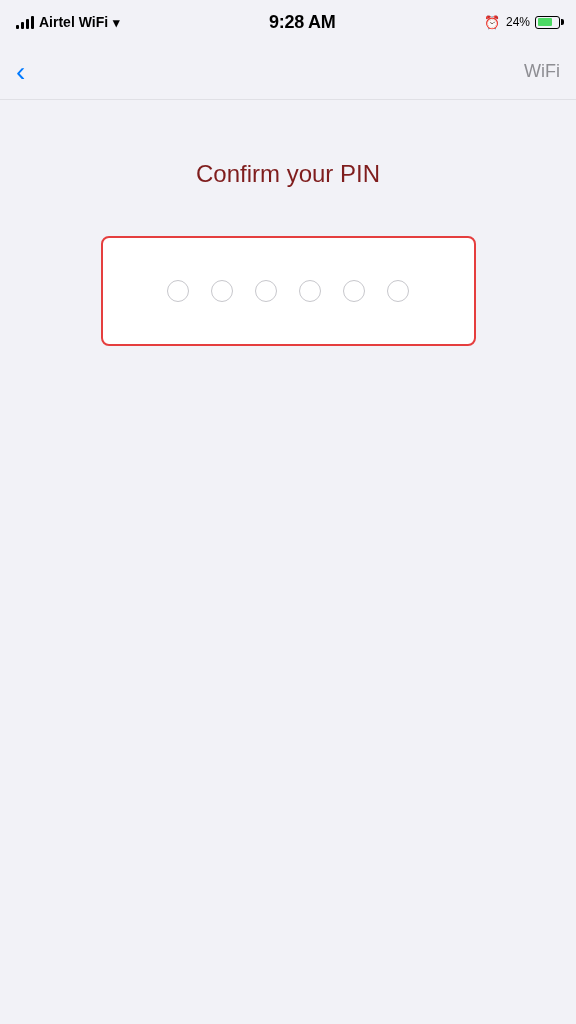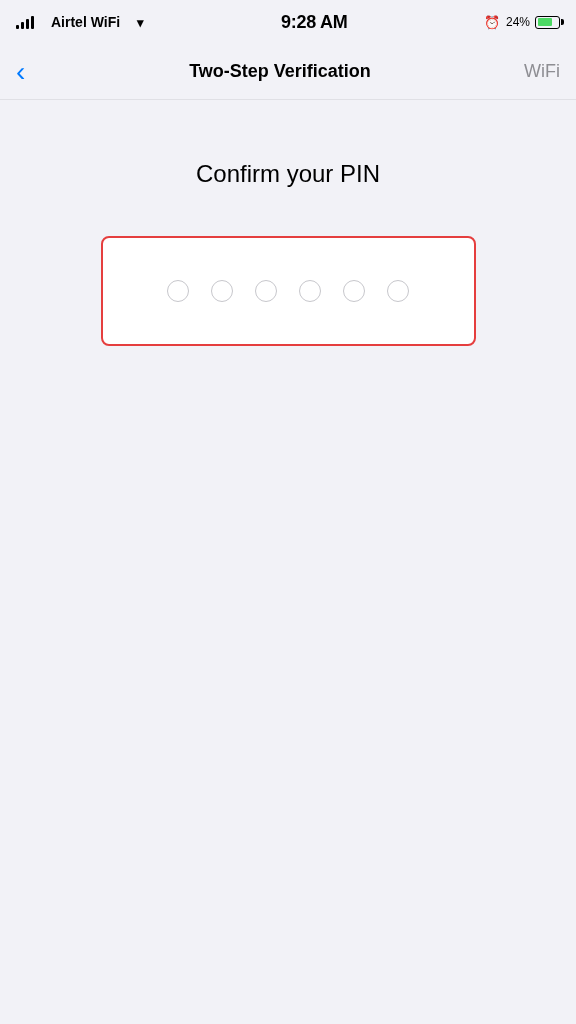--- a/index.html
+++ b/index.html
@@ -24,21 +24,21 @@
       background: #f2f2f7;
       display: flex;
       align-items: center;
       justify-content: space-between;
       padding: 0 16px;
     }
 
     .status-left {
       display: flex;
       align-items: center;
-      gap: 17px;
+      gap: 5px;
       font-size: 14px;
       font-weight: 600;
     }
 
     .signal-bars {
       display: flex;
       align-items: flex-end;
       gap: 2px;
       height: 14px;
     }
@@ -139,21 +139,21 @@
       width: 100%;
       padding: 60px 24px 24px;
       display: flex;
       flex-direction: column;
       align-items: center;
     }
 
     .confirm-title {
       font-size: 24px;
       font-weight: 400;
-      color: #000000;
+      color: #7f1d1d;
       margin-bottom: 48px;
       text-align: center;
     }
 
     
     .pin-box {
       width: 375px;
       height: 110px;
       background: #ffffff;
       border: 2.5px solid #e53e3e;
@@ -193,21 +193,20 @@
     <div class="battery-icon">
       <div class="battery-fill"></div>
     </div>
   </div>
 </div>
 
 <div class="nav-bar">
   <div class="nav-back">
     <span style="font-size:28px; font-weight:300; color:#007aff;">‹</span>
   </div>
-  <div class="nav-title">Two-Step Verification</div>
   <div class="nav-next">WiFi</div>
 </div>
 
 <div class="main-content">
   <div class="confirm-title">Confirm your PIN</div>
 
   <div class="pin-box">
     <div class="pin-circle"></div>
     <div class="pin-circle"></div>
     <div class="pin-circle"></div>

